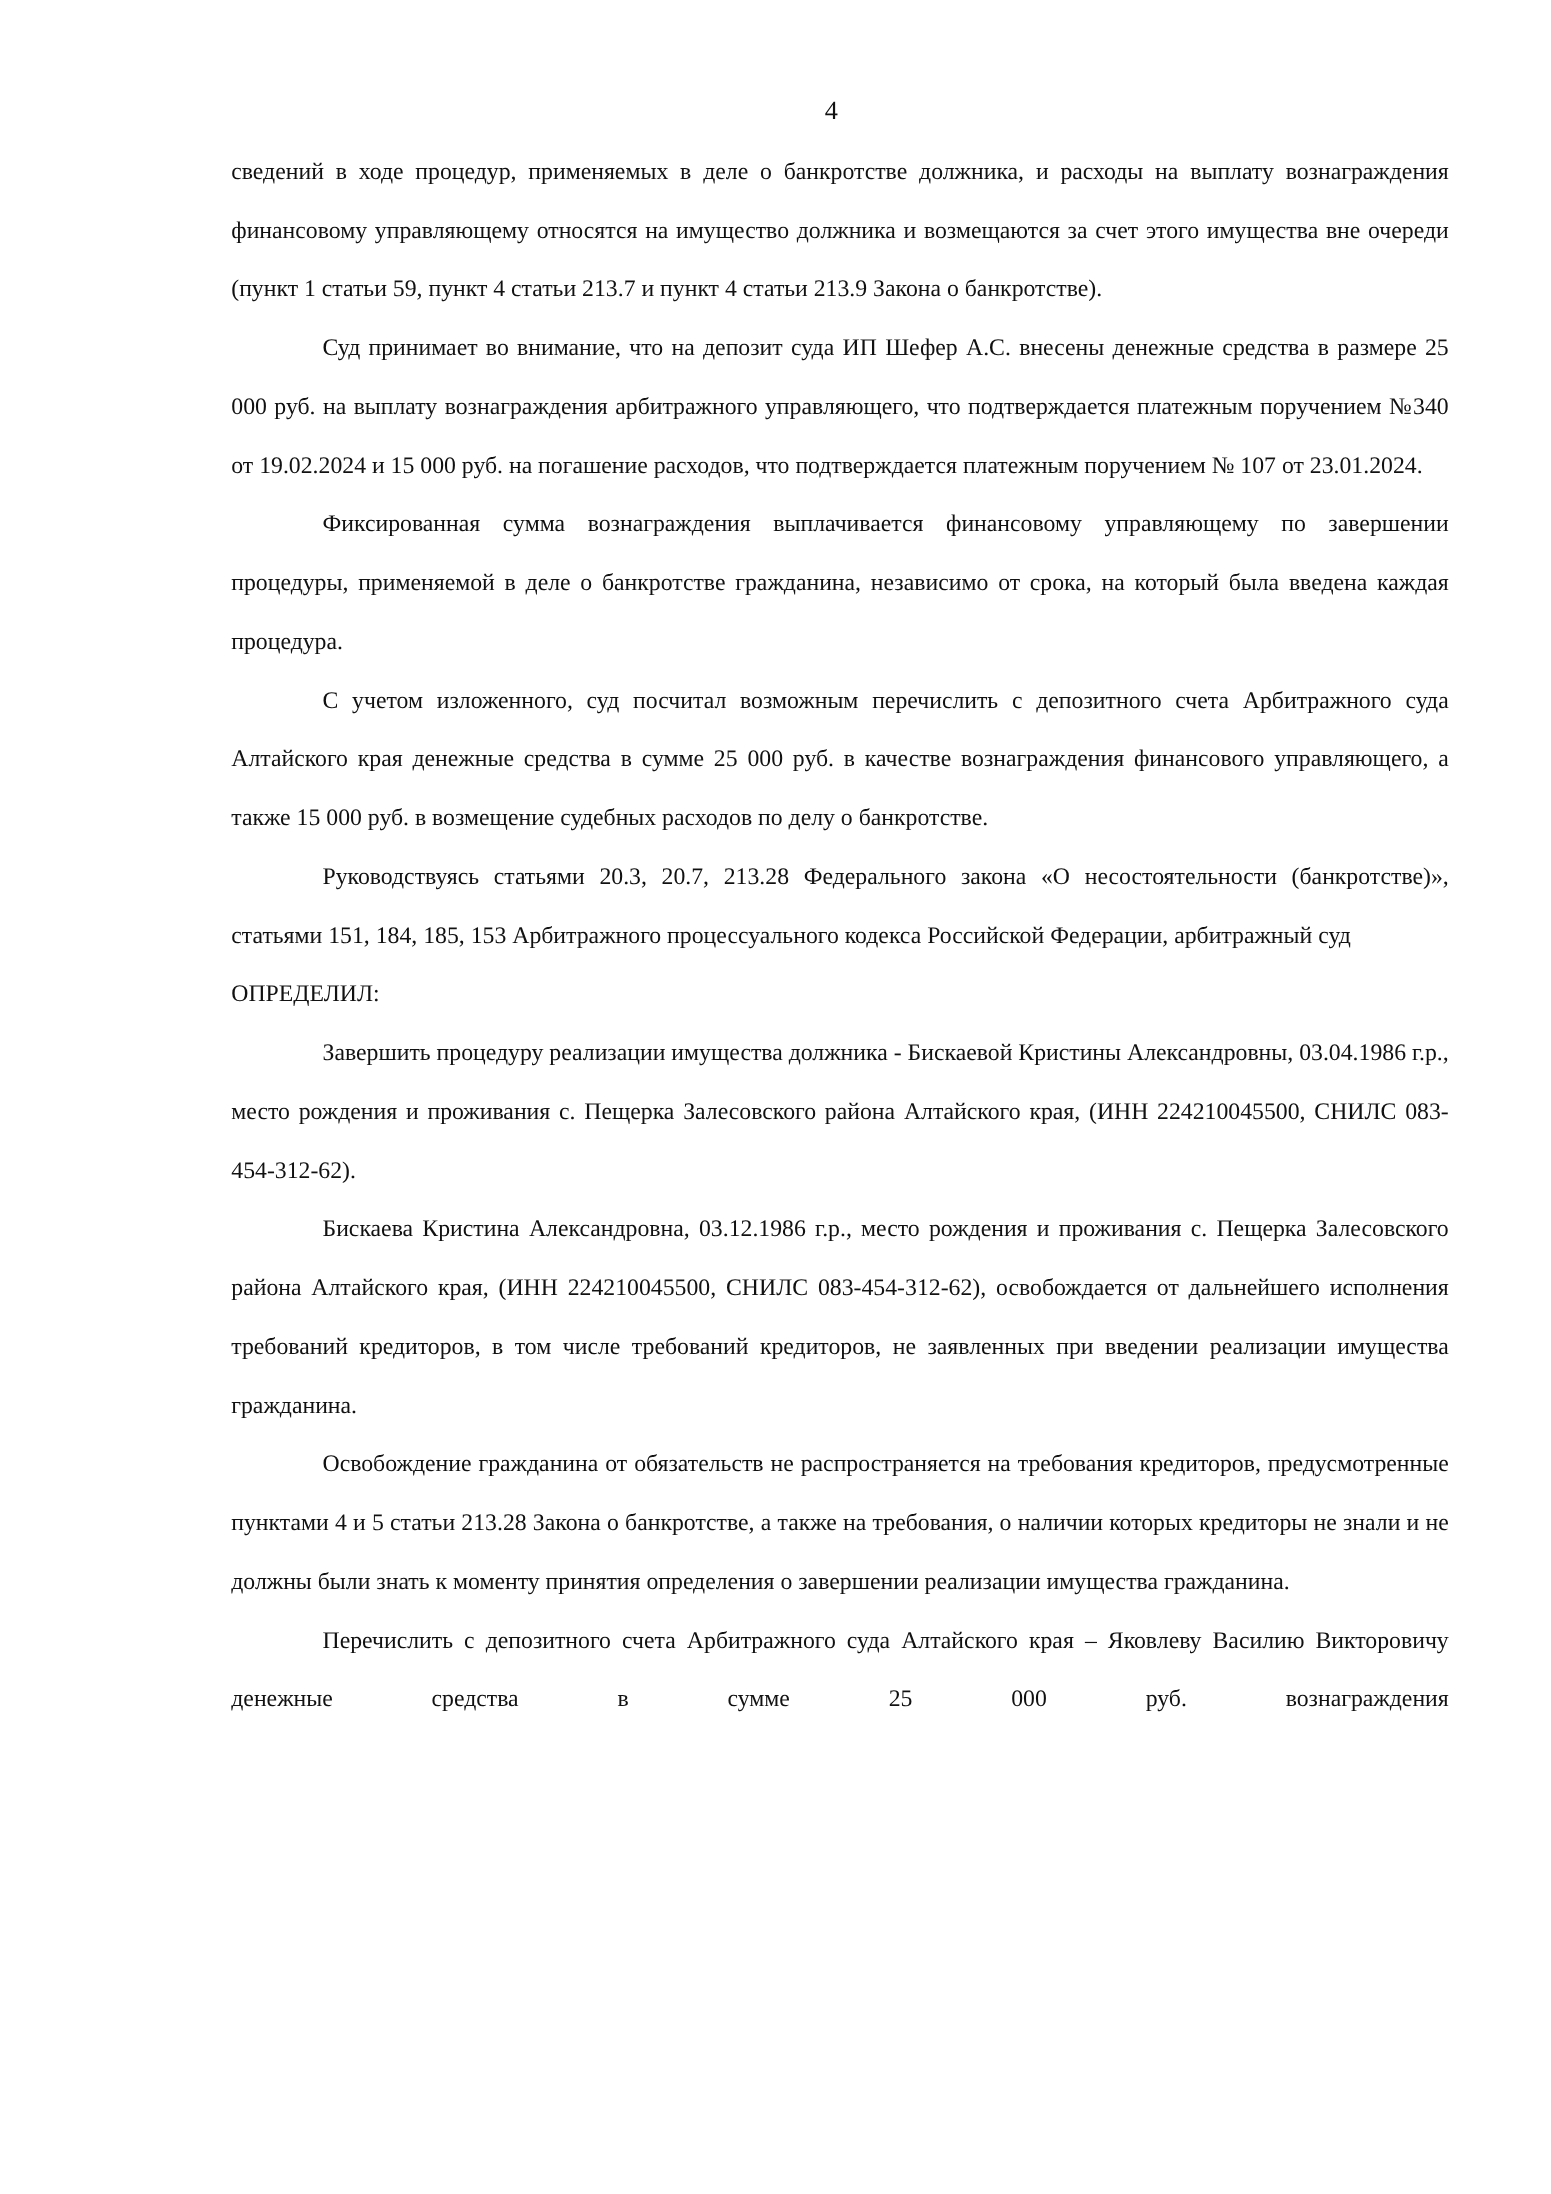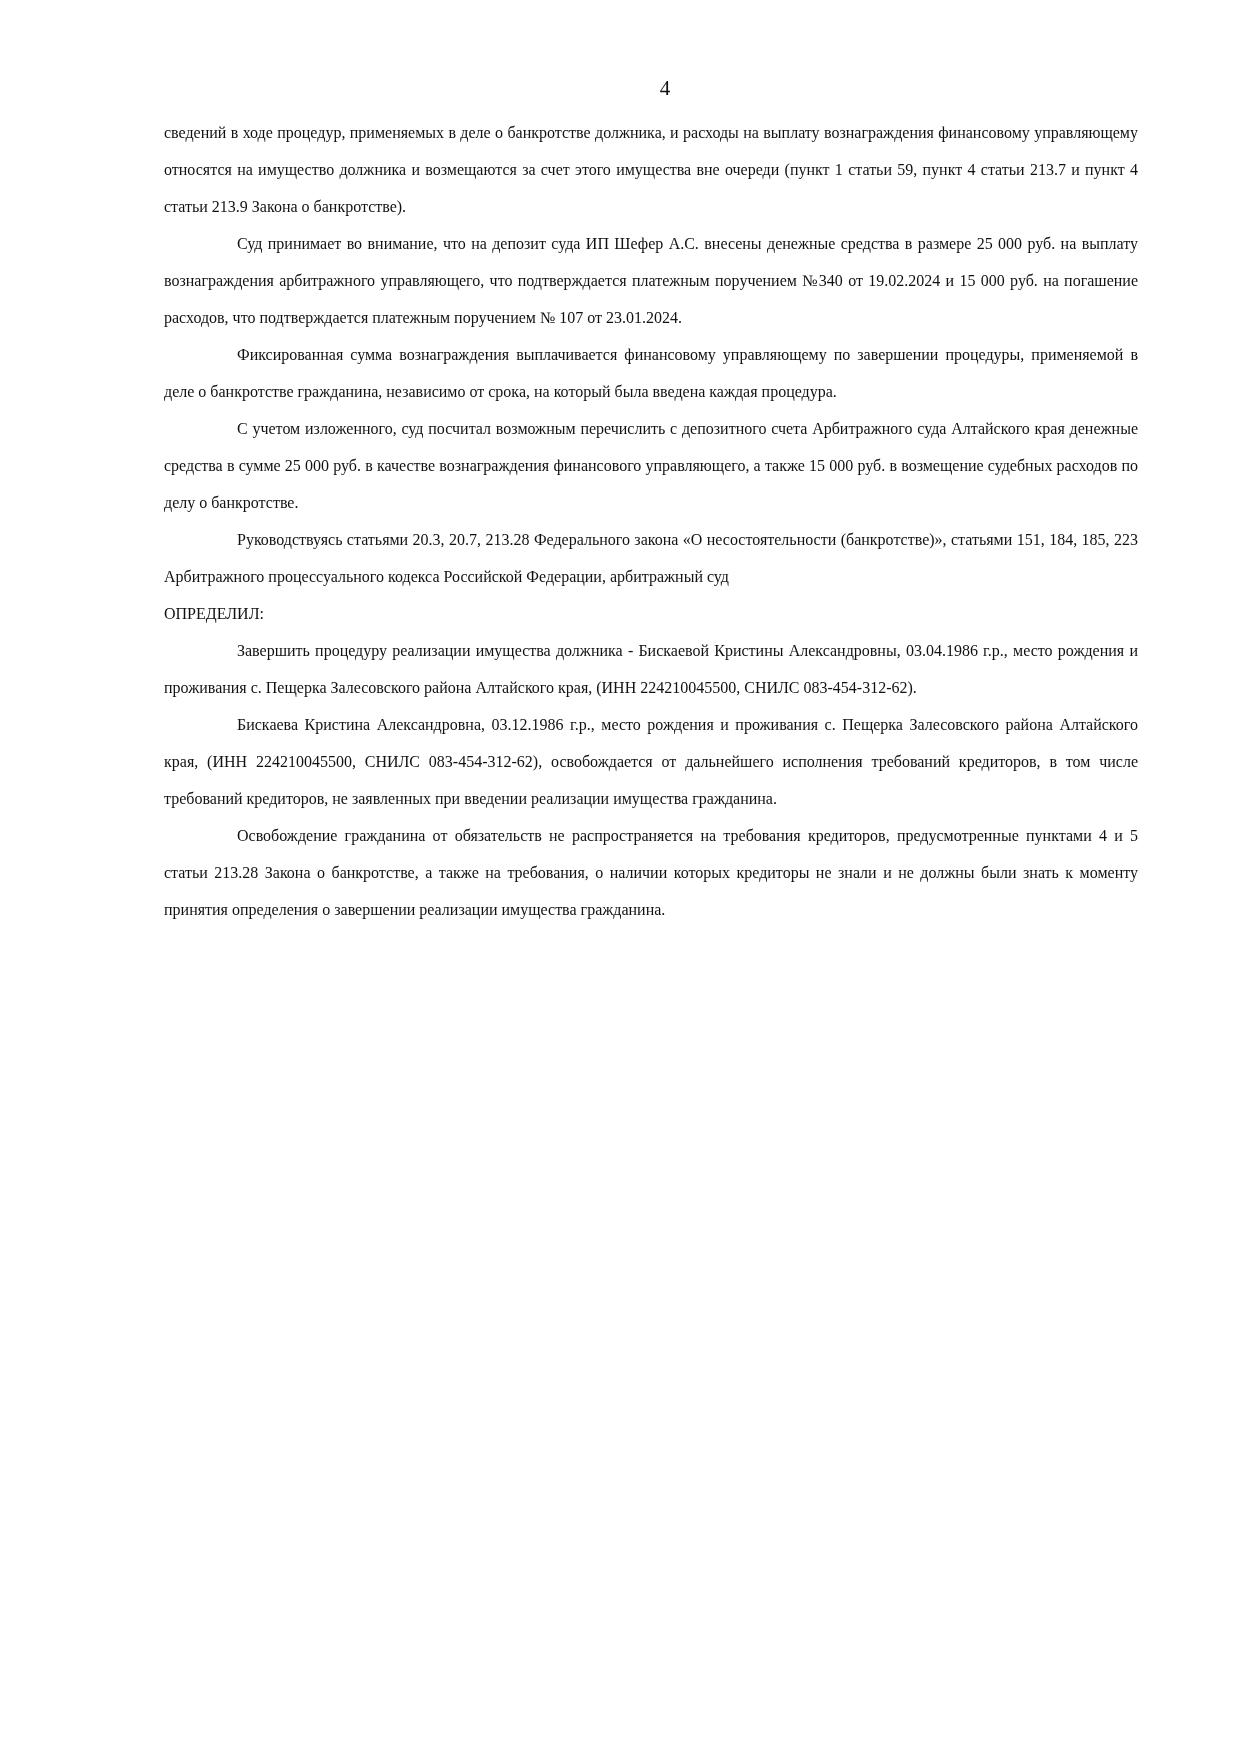--- a/index.html
+++ b/index.html
@@ -7,38 +7,39 @@
   .page {
     position: absolute; left: 0; top: 0; width: 1241px; height: 1755px;
     background: #ffffff; color: #111111;
     font-family: "Liberation Serif", "DejaVu Serif", serif;
   }
   .page-number {
     position: absolute; top: 74px; left: 0; width: 1330px;
     text-align: center; font-size: 21px; line-height: 28px;
   }
   .body-text {
-    position: absolute; left: 164px; top: 114px; width: 974px;
-    font-size: 16px; line-height: 37px;
+    position: absolute; left: 185px; top: 114px; width: 974px;
+    font-size: 19px; line-height: 47px;
   }
   .body-text p { margin: 0; text-align: justify; text-indent: 73px; }
   .body-text p.cont { text-indent: 0; }
   .body-text p.heading { text-align: left; text-indent: 0; padding-left: 0; }
   .body-text p.last-justify { text-align-last: justify; }
 </style>
 </head>
 <body>
 
 <div class="page">
   <div class="page-number">4</div>
 
   <div class="body-text">
     <p class="cont">сведений в ходе процедур, применяемых в деле о банкротстве должника, и расходы на выплату вознаграждения финансовому управляющему относятся на имущество должника и возмещаются за счет этого имущества вне очереди (пункт 1 статьи 59, пункт 4 статьи 213.7 и пункт 4 статьи 213.9 Закона о банкротстве).</p>
     <p>Суд принимает во внимание, что на депозит суда ИП Шефер А.С. внесены денежные средства в размере 25 000 руб. на выплату вознаграждения  арбитражного управляющего, что подтверждается платежным поручением №340 от 19.02.2024  и 15 000 руб. на погашение расходов, что подтверждается платежным поручением № 107 от 23.01.2024.</p>
     <p>Фиксированная сумма вознаграждения выплачивается финансовому управляющему по завершении процедуры, применяемой в деле о банкротстве гражданина, независимо от срока, на который была введена каждая процедура.</p>
     <p>С учетом изложенного, суд посчитал возможным  перечислить с депозитного счета Арбитражного суда Алтайского края  денежные средства в сумме 25 000 руб. в качестве вознаграждения финансового управляющего, а также 15 000 руб. в возмещение судебных расходов по делу о банкротстве.</p>
-    <p>Руководствуясь статьями 20.3, 20.7, 213.28 Федерального закона «О несостоятельности (банкротстве)», статьями 151, 184, 185, 223 Арбитражного процессуального кодекса Российской  Федерации, арбитражный суд</p>
+    <p>Руководствуясь статьями 20.3, 20.7, 213.28 Федерального закона «О несостоятельности (банкротстве)», статьями 151, 184, 185, 153 Арбитражного процессуального кодекса Российской  Федерации, арбитражный суд</p>
     <p class="heading">ОПРЕДЕЛИЛ:</p>
     <p>Завершить процедуру реализации имущества должника - Бискаевой Кристины Александровны, 03.04.1986 г.р., место рождения и проживания с. Пещерка Залесовского района Алтайского края, (ИНН 224210045500, СНИЛС 083-454-312-62).</p>
     <p>Бискаева Кристина Александровна, 03.12.1986 г.р., место рождения и проживания с. Пещерка Залесовского района Алтайского края, (ИНН 224210045500, СНИЛС 083-454-312-62), освобождается от дальнейшего исполнения требований кредиторов, в том числе требований кредиторов, не заявленных при введении реализации имущества гражданина.</p>
     <p>Освобождение гражданина от обязательств не распространяется на требования кредиторов, предусмотренные пунктами 4 и 5 статьи 213.28 Закона о банкротстве, а также на требования, о наличии которых кредиторы не знали и не должны были знать к моменту принятия определения о завершении реализации имущества гражданина.</p>
+    <p class="last-justify">Перечислить с депозитного счета Арбитражного суда Алтайского края – Яковлеву Василию Викторовичу денежные средства в сумме 25 000 руб. вознаграждения</p>
   </div>
 </div>
 
 </body></html>

